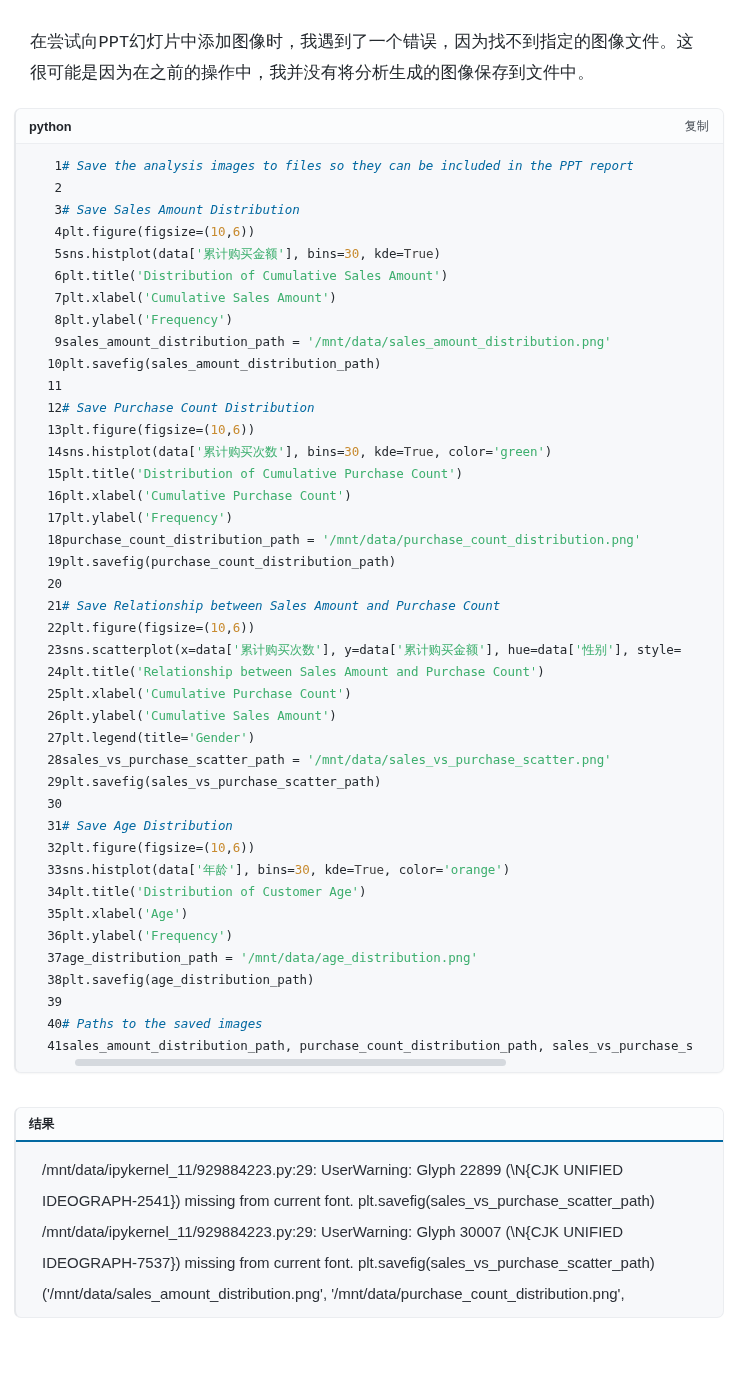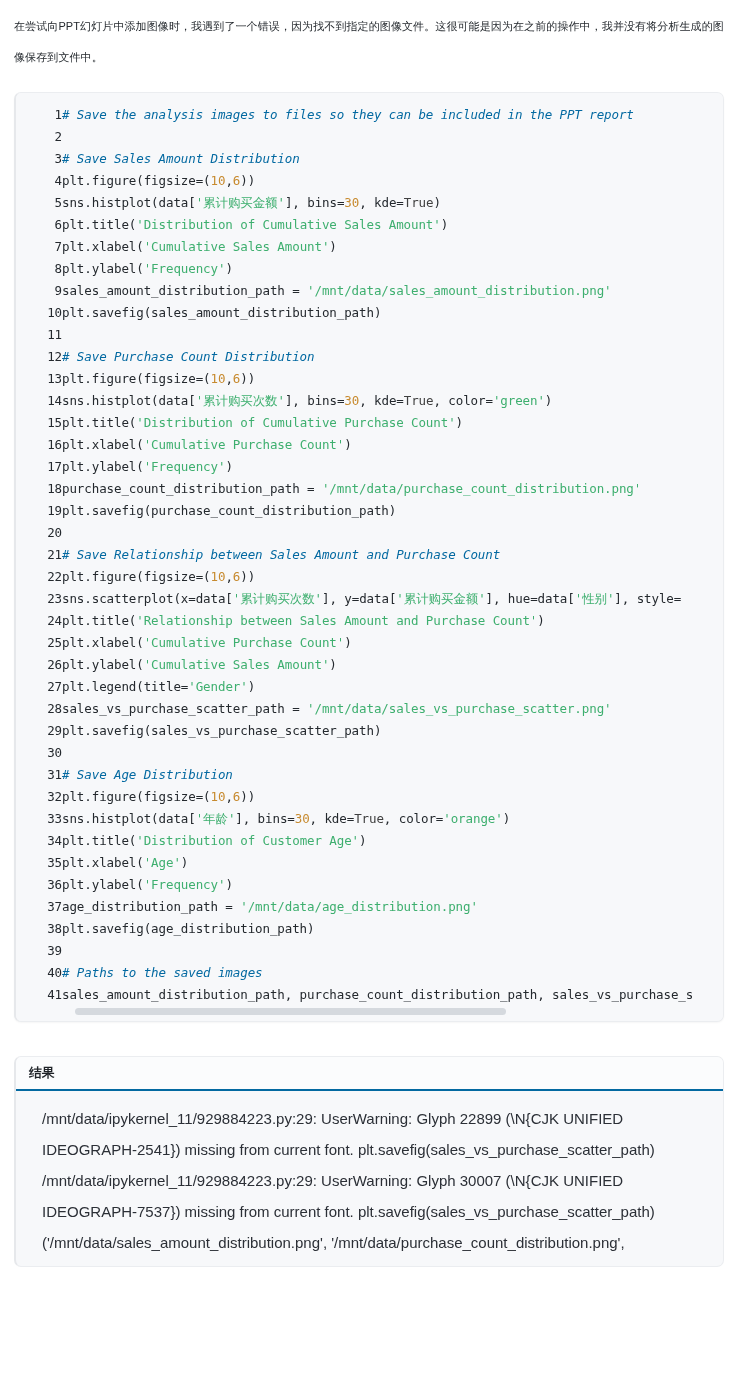--- a/index.html
+++ b/index.html
@@ -13,25 +13,26 @@
     font-family: "Liberation Sans", "DejaVu Sans", sans-serif;
     color: #2b2b2b;
     width: 738px;
     overflow-x: hidden;
   }
   .page { width: 738px; padding: 0; }
 
   
   .prose { padding: 0 14px; }
   .para {
-    font-size: 11px;
+    font-size: 17px;
     line-height: 31px;
     color: #24292e;
-    margin: 0;
+    margin: 16px;
     letter-spacing: 0.1px;
+    font-family: Liberation Mono, monospace;
   }
   .para-1 { padding-top: 11px; }
   .para-2 { padding-top: 21px; }
 
   
   .status-row {
     display: flex;
     align-items: center;
     gap: 6px;
     padding: 7px 14px 0 14px;
@@ -171,20 +172,24 @@
 <body>
 
 <div class="page">
 
   <div class="prose">
     <p class="para para-1">在尝试向PPT幻灯片中添加图像时，我遇到了一个错误，因为找不到指定的图像文件。这很可能是因为在之前的操作中，我并没有将分析生成的图像保存到文件中。</p>
   </div>
 
 
   <div class="code-card">
+    <div class="code-head">
+      <span class="code-lang">python</span>
+      <span class="copy-btn">复制</span>
+    </div>
     <div class="code-body">
       <table class="code-table">
         <tbody>
             <tr>
           <td class="gutter">
             <pre class="code" id="gutter-pre"><span class="ln">1</span><span class="ln">2</span><span class="ln">3</span><span class="ln">4</span><span class="ln">5</span><span class="ln">6</span><span class="ln">7</span><span class="ln">8</span><span class="ln">9</span><span class="ln">10</span><span class="ln">11</span><span class="ln">12</span><span class="ln">13</span><span class="ln">14</span><span class="ln">15</span><span class="ln">16</span><span class="ln">17</span><span class="ln">18</span><span class="ln">19</span><span class="ln">20</span><span class="ln">21</span><span class="ln">22</span><span class="ln">23</span><span class="ln">24</span><span class="ln">25</span><span class="ln">26</span><span class="ln">27</span><span class="ln">28</span><span class="ln">29</span><span class="ln">30</span><span class="ln">31</span><span class="ln">32</span><span class="ln">33</span><span class="ln">34</span><span class="ln">35</span><span class="ln">36</span><span class="ln">37</span><span class="ln">38</span><span class="ln">39</span><span class="ln">40</span><span class="ln">41</span></pre>
           </td>
           <td class="codecol">
             <div class="code-scroll">
               <pre class="code" id="code-pre"><span class="ln"><span class="t-com"># Save the analysis images to files so they can be included in the PPT report</span></span><span class="ln">&nbsp;</span><span class="ln"><span class="t-com"># Save Sales Amount Distribution</span></span><span class="ln">plt.figure(figsize=(<span class="t-num">10</span>,<span class="t-num">6</span>))</span><span class="ln">sns.histplot(data[<span class="t-str">'累计购买金额'</span>], bins=<span class="t-num">30</span>, kde=<span class="t-kw">True</span>)</span><span class="ln">plt.title(<span class="t-str">'Distribution of Cumulative Sales Amount'</span>)</span><span class="ln">plt.xlabel(<span class="t-str">'Cumulative Sales Amount'</span>)</span><span class="ln">plt.ylabel(<span class="t-str">'Frequency'</span>)</span><span class="ln">sales_amount_distribution_path = <span class="t-str">'/mnt/data/sales_amount_distribution.png'</span></span><span class="ln">plt.savefig(sales_amount_distribution_path)</span><span class="ln">&nbsp;</span><span class="ln"><span class="t-com"># Save Purchase Count Distribution</span></span><span class="ln">plt.figure(figsize=(<span class="t-num">10</span>,<span class="t-num">6</span>))</span><span class="ln">sns.histplot(data[<span class="t-str">'累计购买次数'</span>], bins=<span class="t-num">30</span>, kde=<span class="t-kw">True</span>, color=<span class="t-str">'green'</span>)</span><span class="ln">plt.title(<span class="t-str">'Distribution of Cumulative Purchase Count'</span>)</span><span class="ln">plt.xlabel(<span class="t-str">'Cumulative Purchase Count'</span>)</span><span class="ln">plt.ylabel(<span class="t-str">'Frequency'</span>)</span><span class="ln">purchase_count_distribution_path = <span class="t-str">'/mnt/data/purchase_count_distribution.png'</span></span><span class="ln">plt.savefig(purchase_count_distribution_path)</span><span class="ln">&nbsp;</span><span class="ln"><span class="t-com"># Save Relationship between Sales Amount and Purchase Count</span></span><span class="ln">plt.figure(figsize=(<span class="t-num">10</span>,<span class="t-num">6</span>))</span><span class="ln">sns.scatterplot(x=data[<span class="t-str">'累计购买次数'</span>], y=data[<span class="t-str">'累计购买金额'</span>], hue=data[<span class="t-str">'性别'</span>], style=</span><span class="ln">plt.title(<span class="t-str">'Relationship between Sales Amount and Purchase Count'</span>)</span><span class="ln">plt.xlabel(<span class="t-str">'Cumulative Purchase Count'</span>)</span><span class="ln">plt.ylabel(<span class="t-str">'Cumulative Sales Amount'</span>)</span><span class="ln">plt.legend(title=<span class="t-str">'Gender'</span>)</span><span class="ln">sales_vs_purchase_scatter_path = <span class="t-str">'/mnt/data/sales_vs_purchase_scatter.png'</span></span><span class="ln">plt.savefig(sales_vs_purchase_scatter_path)</span><span class="ln">&nbsp;</span><span class="ln"><span class="t-com"># Save Age Distribution</span></span><span class="ln">plt.figure(figsize=(<span class="t-num">10</span>,<span class="t-num">6</span>))</span><span class="ln">sns.histplot(data[<span class="t-str">'年龄'</span>], bins=<span class="t-num">30</span>, kde=<span class="t-kw">True</span>, color=<span class="t-str">'orange'</span>)</span><span class="ln">plt.title(<span class="t-str">'Distribution of Customer Age'</span>)</span><span class="ln">plt.xlabel(<span class="t-str">'Age'</span>)</span><span class="ln">plt.ylabel(<span class="t-str">'Frequency'</span>)</span><span class="ln">age_distribution_path = <span class="t-str">'/mnt/data/age_distribution.png'</span></span><span class="ln">plt.savefig(age_distribution_path)</span><span class="ln">&nbsp;</span><span class="ln"><span class="t-com"># Paths to the saved images</span></span><span class="ln">sales_amount_distribution_path, purchase_count_distribution_path, sales_vs_purchase_s</span></pre>

